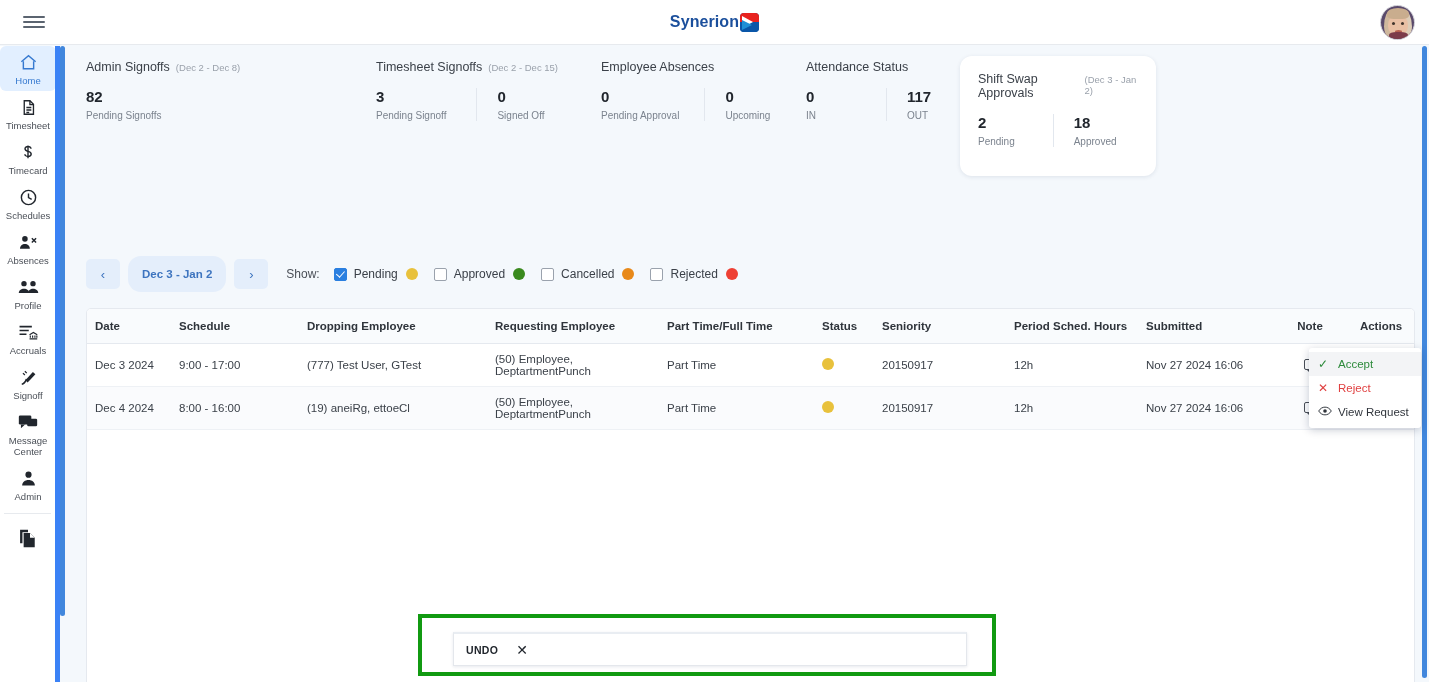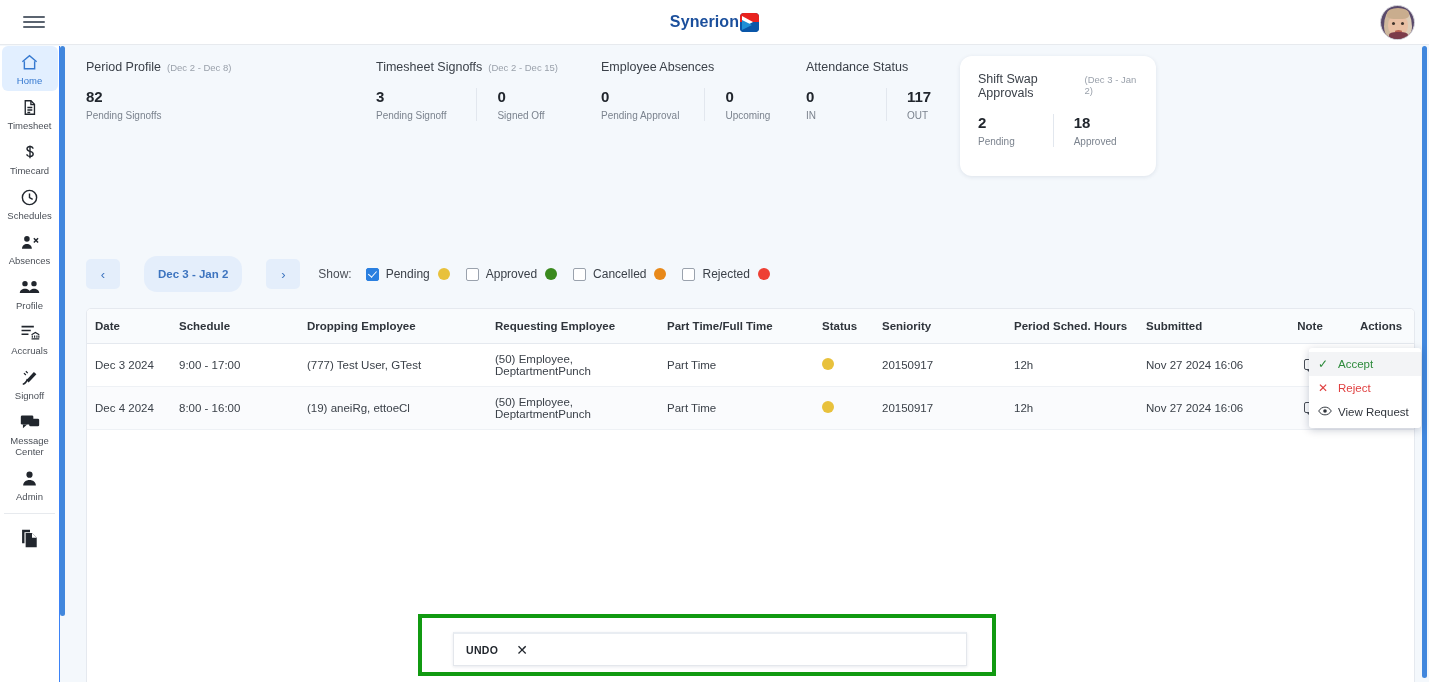--- a/index.html
+++ b/index.html
@@ -51,21 +51,21 @@
   .avatar .hair-r { position:absolute; right:2px; top:4px; width:13px; height:28px; border-radius:20% 60% 40% 10%; background:#ddcdb8; }
   .avatar .top { position:absolute; left:6px; top:2px; width:22px; height:11px; border-radius:50% 50% 30% 30%; background:#c9ad8e; }
   .avatar .eye1 { position:absolute; left:11px; top:16px; width:3px; height:3px; border-radius:50%; background:#40342c; }
   .avatar .eye2 { position:absolute; left:20px; top:16px; width:3px; height:3px; border-radius:50%; background:#40342c; }
   .avatar .mouth { position:absolute; left:14px; top:24px; width:7px; height:3px; border-radius:50%; background:#b9604f; }
   .avatar .body { position:absolute; left:8px; bottom:0; width:19px; height:7px; border-radius:40% 40% 0 0; background:#7c3b4a; }
 
   
   .sidebar {
     position:absolute; top:46px; left:0; width:60px; height:636px;
-    background:#ffffff; border-right:1px solid #3b82f6; overflow:hidden;
+    background:#ffffff; border-right:5px solid #3b82f6; overflow:hidden;
   }
   .nav-item {
     width:56px; margin:0 auto; padding:6px 0 5px; text-align:center;
     cursor:pointer; border-radius:6px;
   }
   .nav-item.active { background:#e2efff; }
   .nav-item .ic { height:20px; display:flex; align-items:center; justify-content:center; }
   .nav-item .lbl { font-size:9.5px; color:#4a4f57; margin-top:3px; line-height:11px; }
   .nav-item.active .lbl { color:#3679d0; }
   .nav-sep { height:1px; background:#e7eaee; margin:6px 4px 0; }
@@ -96,21 +96,21 @@
   }
 
   
   .filterbar { position:absolute; top:210px; left:20px; display:flex; align-items:center; }
   .navbtn {
     width:34px; height:30px; background:#e4eefb; border-radius:5px;
     display:flex; align-items:center; justify-content:center; cursor:pointer;
     color:#3d74bf; font-size:13px; border:none;
   }
   .daterange {
-    height:30px; background:#e4eefb; border-radius:13px; margin:0 24px;
+    height:30px; background:#e4eefb; border-radius:13px; margin:0 8px;
     display:flex; align-items:center; padding:18px 14px; color:#3d74bf;
     font-size:11.5px; font-weight:bold; cursor:pointer;
   }
   .showlbl { font-size:12px; color:#4a4f57; margin:0 14px 0 18px; }
   .chk-group { display:flex; align-items:center; margin-right:16px; }
   .cbox {
     width:13px; height:13px; border:1.6px solid #9aa2ad; border-radius:2px;
     background:#fff; display:inline-block; position:relative; cursor:pointer;
   }
   .cbox.on { background:#2a7fe0; border-color:#2a7fe0; }
@@ -335,21 +335,21 @@
     </div>
   </div>
   <div class="sb-scroll"></div>
 
   <div class="main">
 
     <div class="kpi-strip">
 
       <div class="kpi-group" style="width:290px">
         <div class="kpi-head">
-          <span class="kpi-title">Period Profile</span>
+          <span class="kpi-title">Admin Signoffs</span>
           <span class="kpi-range">(Dec 2 - Dec 8)</span>
         </div>
         <div class="kpi-nums">
           <div class="kpi-cell">
             <div class="kpi-val">82</div>
             <div class="kpi-sub">Pending Signoffs</div>
           </div>
         </div>
       </div>
 

